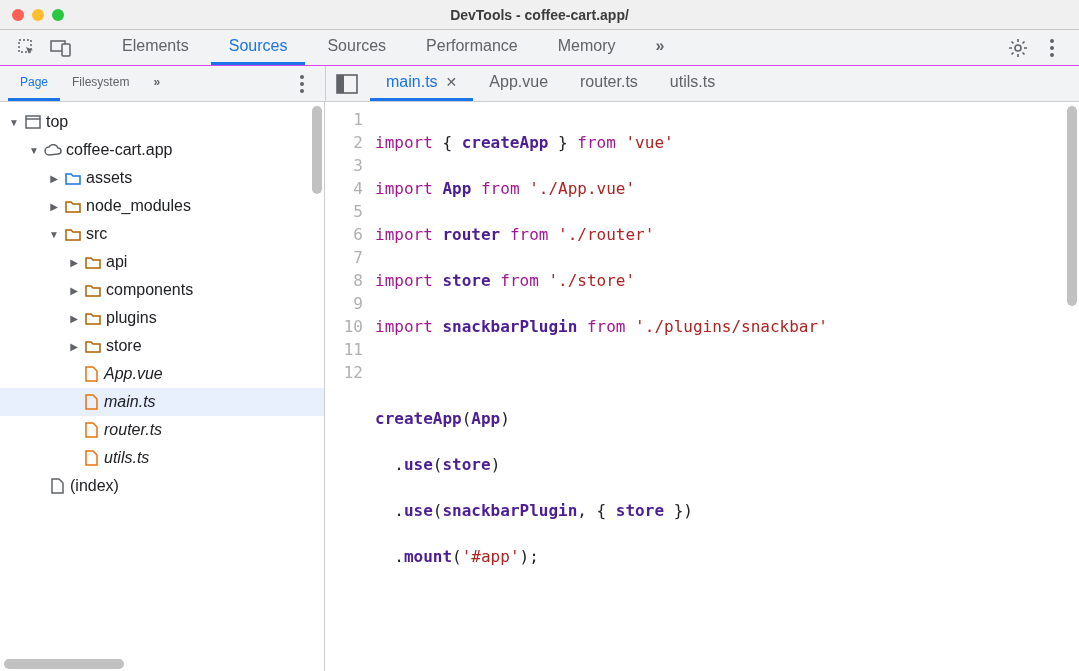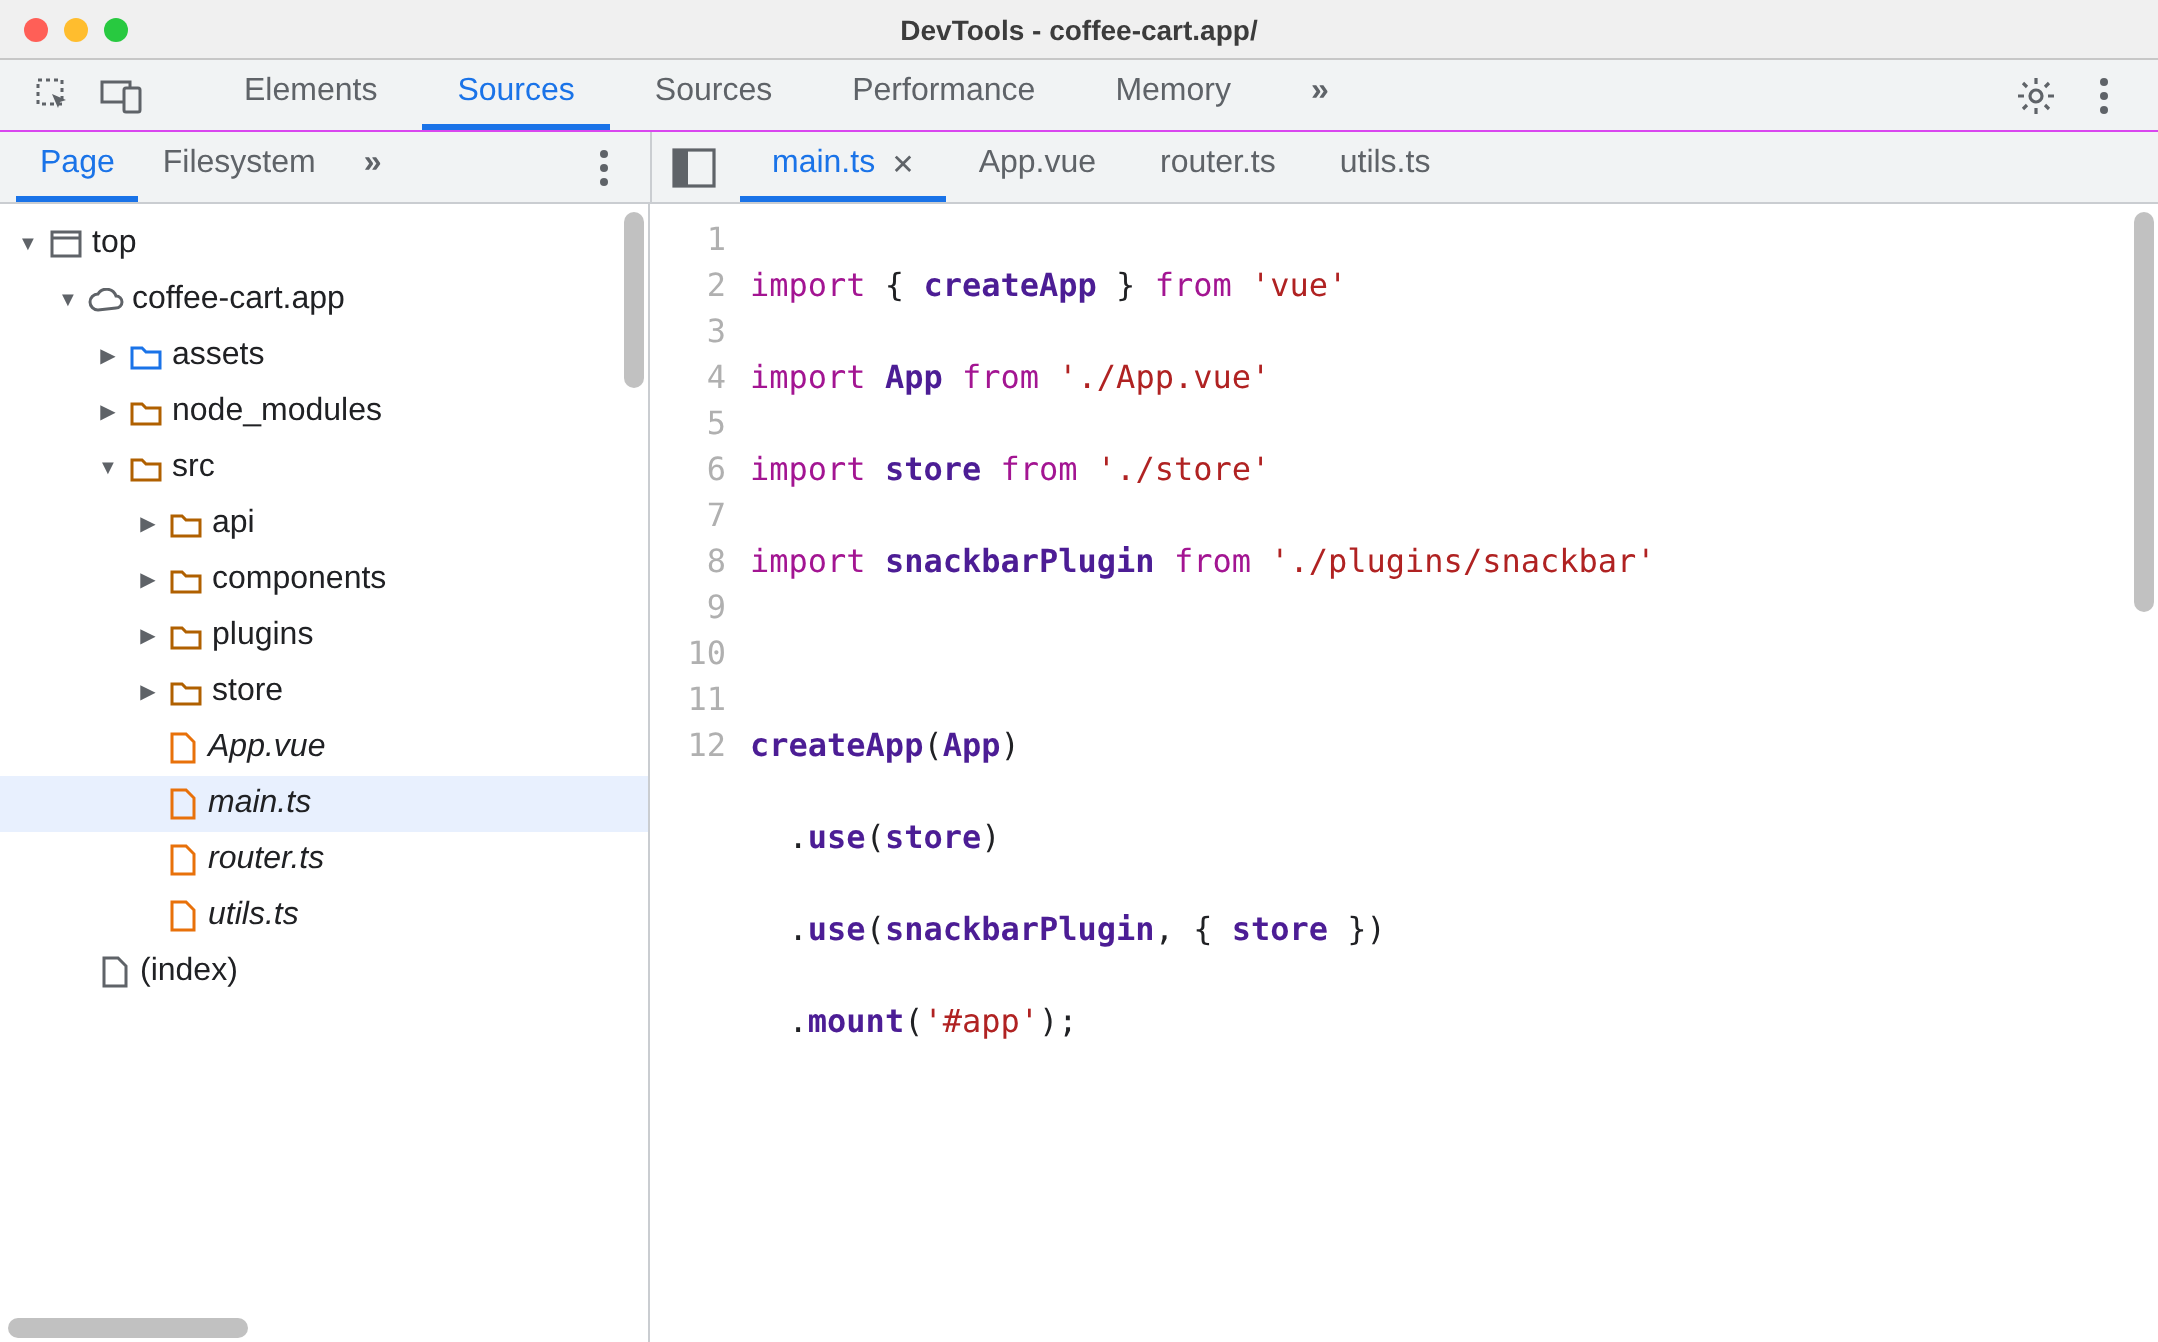--- a/index.html
+++ b/index.html
@@ -19,21 +19,21 @@
 .main-toolbar-left { display: flex; align-items: center; gap: 4px; padding: 0 8px; }
 .icon-btn { width: 30px; height: 30px; display: flex; align-items: center; justify-content: center; border-radius: 2px; cursor: pointer; color: #5f6368; }
 .panel-tabs { display: flex; align-items: stretch; height: 100%; margin-left: 20px; gap: 4px; }
 .panel-tab { padding: 0 18px; display: flex; align-items: center; font-size: 16px; color: #5f6368; cursor: pointer; border-bottom: 3px solid transparent; }
 .panel-tab.active { color: #1a73e8; border-bottom-color: #1a73e8; }
 .main-toolbar-right { margin-left: auto; display: flex; align-items: center; gap: 4px; padding-right: 8px; }
 
 
 .sub-row { display: flex; height: 36px; border-bottom: 1px solid #cacdd1; background: #f1f3f4; }
 .nav-pane-header { width: 325px; display: flex; align-items: center; padding: 0 8px; }
-.nav-tab { padding: 0 12px; height: 100%; display: flex; align-items: center; font-size: 16px; color: #5f6368; cursor: pointer; border-bottom: 3px solid transparent; }
+.nav-tab { padding: 0 12px; height: 100%; display: flex; align-items: center; font-size: 12px; color: #5f6368; cursor: pointer; border-bottom: 3px solid transparent; }
 .nav-tab.active { color: #1a73e8; border-bottom-color: #1a73e8; }
 .nav-header-right { margin-left: auto; display: flex; align-items: center; gap: 4px; }
 .vsep { width: 1px; background: #cacdd1; height: 100%; }
 .editor-header { flex: 1; display: flex; align-items: center; padding: 0 6px; }
 .toggle-nav { width: 30px; height: 30px; display: flex; align-items: center; justify-content: center; cursor: pointer; color: #5f6368; }
 .file-tabs { display: flex; align-items: stretch; height: 100%; margin-left: 8px; }
 .file-tab { padding: 0 16px; display: flex; align-items: center; gap: 8px; font-size: 16px; color: #5f6368; cursor: pointer; border-bottom: 3px solid transparent; }
 .file-tab.active { color: #1a73e8; border-bottom-color: #1a73e8; }
 .file-tab .close-x { font-size: 14px; color: #5f6368; }
 
@@ -302,20 +302,21 @@
           <div>7</div>
           <div>8</div>
           <div>9</div>
           <div>10</div>
           <div>11</div>
           <div>12</div>
       </div>
       <div class="code-lines">
 <div><span class="kw">import</span> { <span class="id">createApp</span> } <span class="kw">from</span> <span class="str">'vue'</span></div>
 <div><span class="kw">import</span> <span class="id">App</span> <span class="kw">from</span> <span class="str">'./App.vue'</span></div>
+<div><span class="kw">import</span> <span class="id">router</span> <span class="kw">from</span> <span class="str">'./router'</span></div>
 <div><span class="kw">import</span> <span class="id">store</span> <span class="kw">from</span> <span class="str">'./store'</span></div>
 <div><span class="kw">import</span> <span class="id">snackbarPlugin</span> <span class="kw">from</span> <span class="str">'./plugins/snackbar'</span></div>
 <div> </div>
 <div><span class="id">createApp</span>(<span class="id">App</span>)</div>
 <div>  .<span class="id">use</span>(<span class="id">store</span>)</div>
 <div>  .<span class="id">use</span>(<span class="id">snackbarPlugin</span>, { <span class="id">store</span> })</div>
 <div>  .<span class="id">mount</span>(<span class="str">'#app'</span>);</div>
 <div> </div>
       </div>
     </div>

